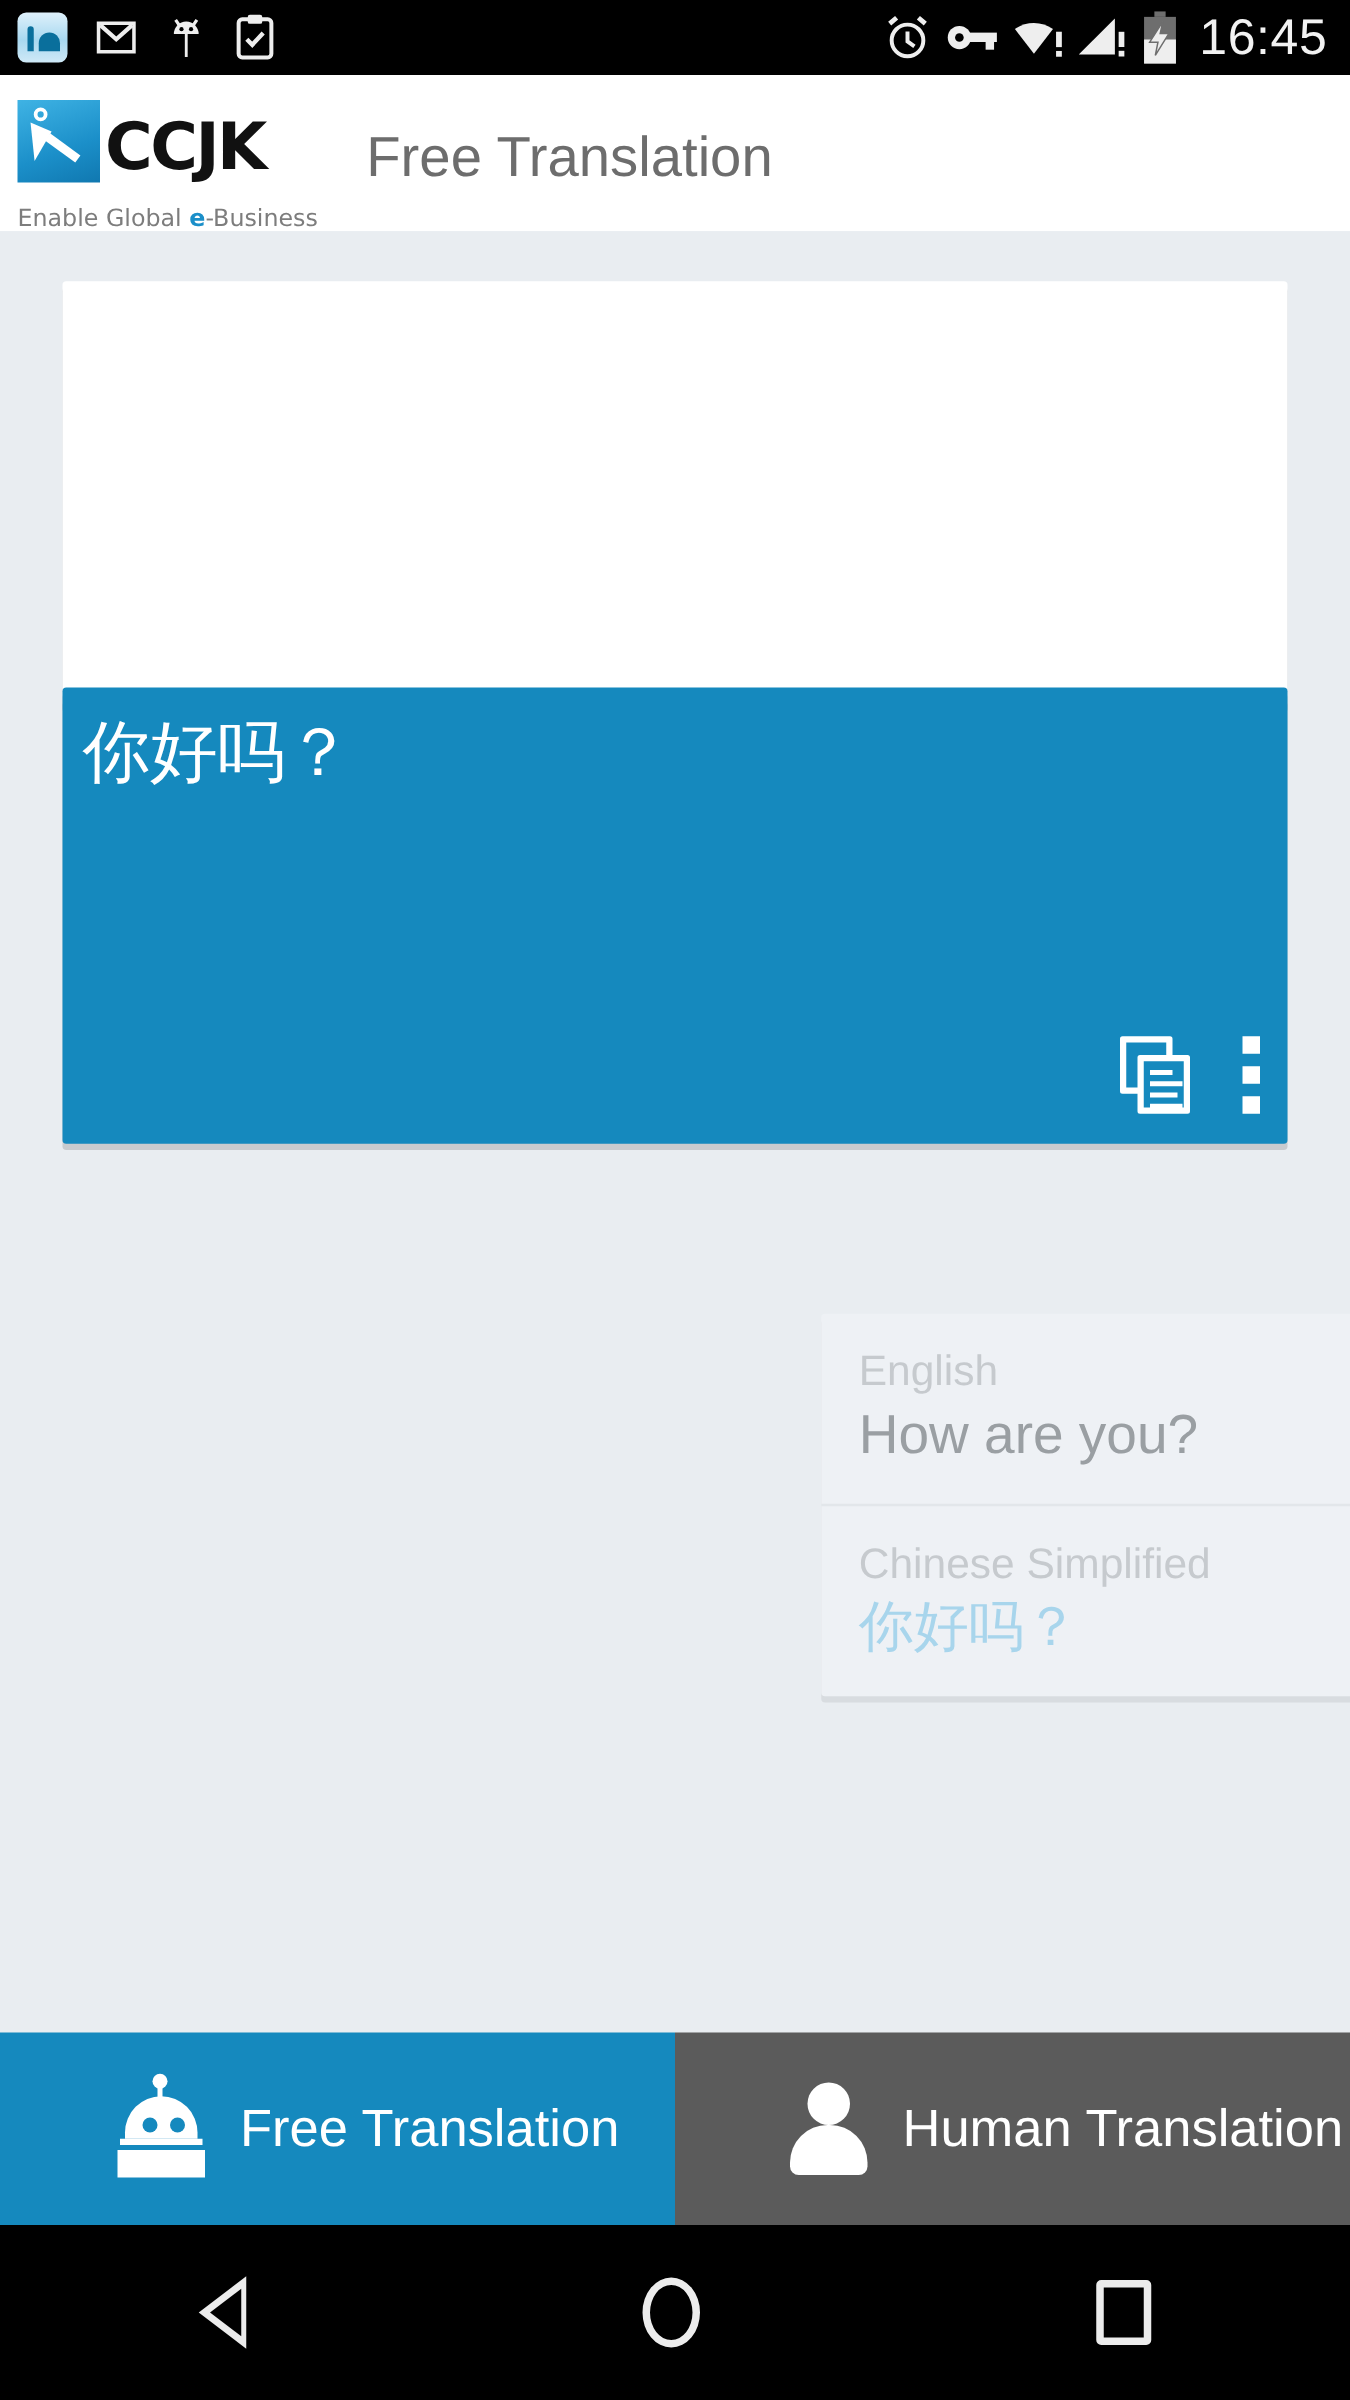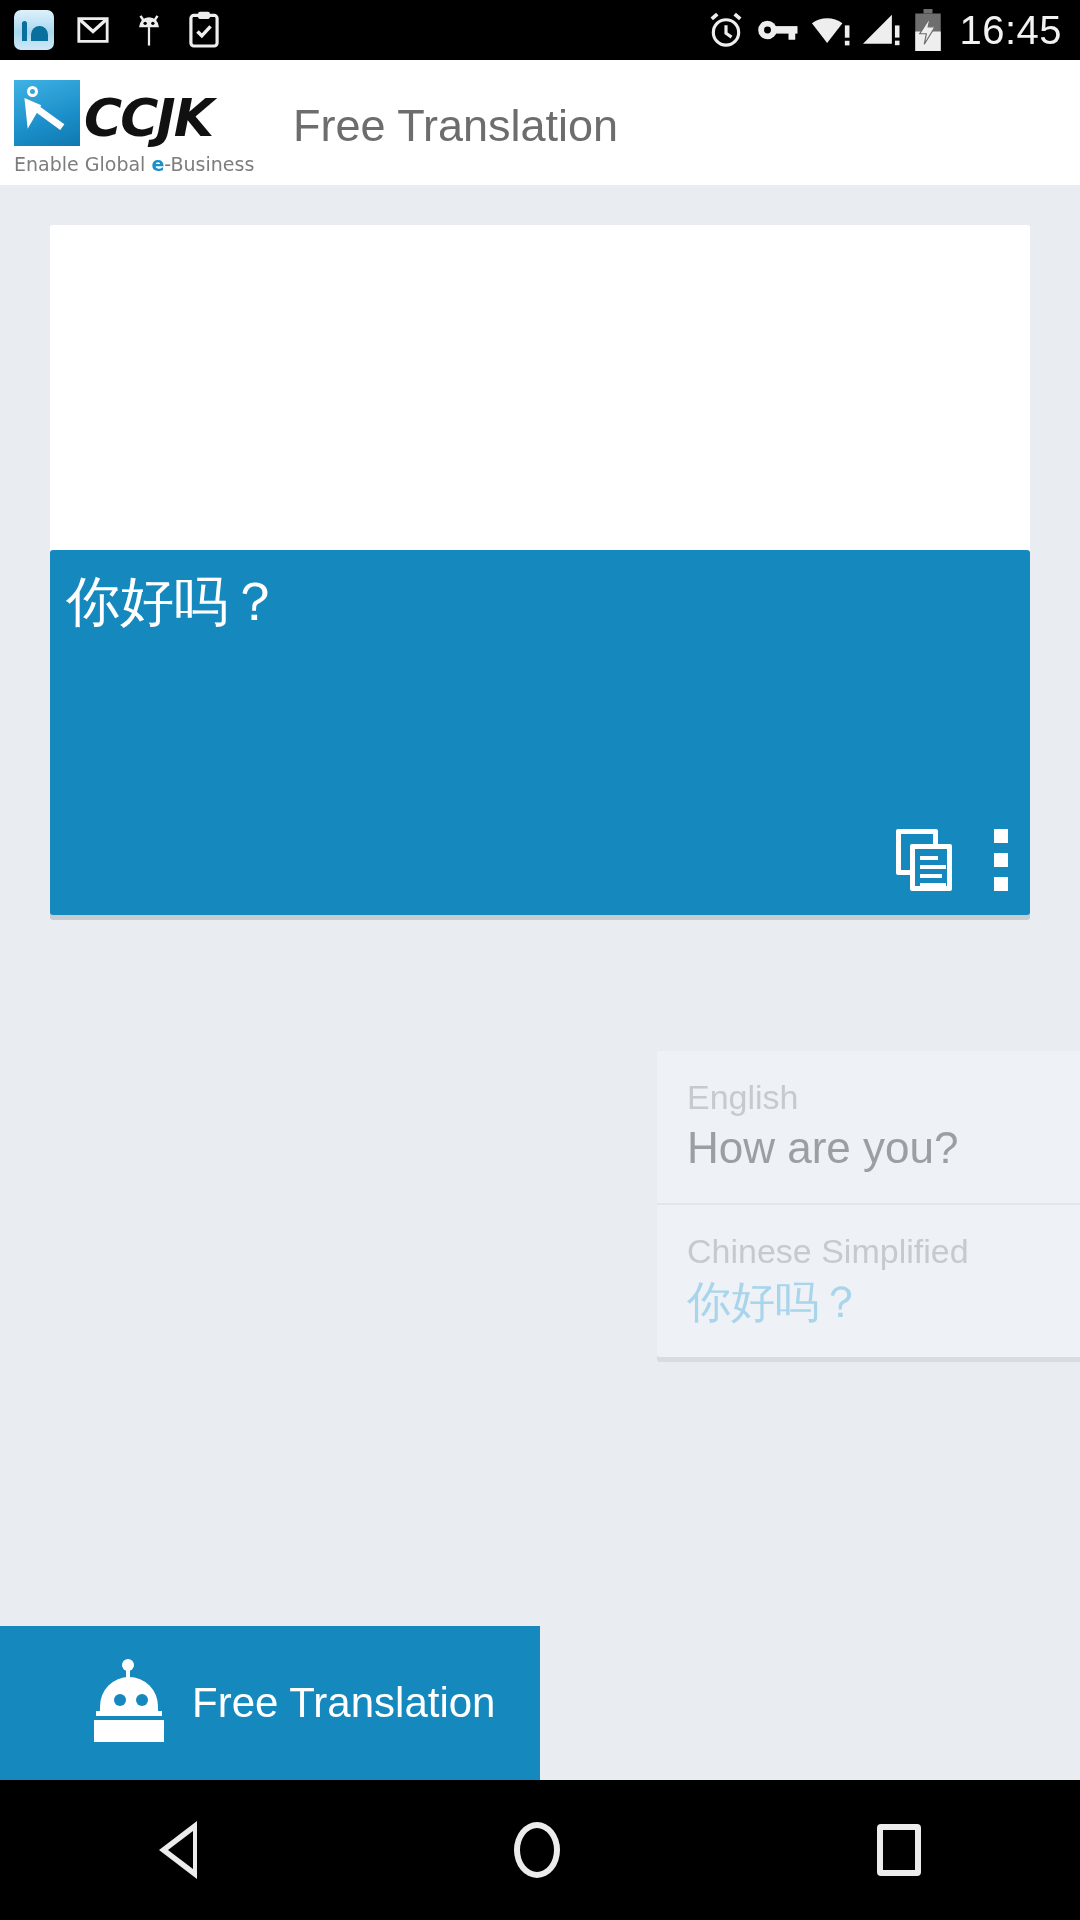--- a/index.html
+++ b/index.html
@@ -103,24 +103,23 @@
     border-radius: 50%;
   }
   .logo-text {
     font-size: 52px;
     font-weight: bold;
     color: #111;
     letter-spacing: -2px;
     line-height: 56px;
     margin-left: 4px;
     font-family: "DejaVu Sans", sans-serif;
-    font-style: italic;
   }
   .logo-tag {
-    margin-top: 7px;
+    margin-top: 18px;
     font-size: 19px;
     color: #7d7d7d;
     letter-spacing: 0px;
     font-family: "DejaVu Sans", sans-serif;
   }
   .logo-tag .e { color: #1b8fc9; font-weight: bold; }
   .appbar-title {
     position: absolute;
     left: 293px; top: 40px;
     font-size: 45px;
@@ -432,20 +431,27 @@
         <span class="antdot"></span>
           <span class="ant"></span>
           <span class="head"></span>
         <span class="eye l"></span>
           <span class="eye r"></span>
         <span class="neck"></span>
           <span class="body"></span>
       </span>
       <span class="tab-label">Free Translation</span>
     </div>
+    <div class="tab human">
+      <span class="person-icon">
+        <span class="phead"></span>
+          <span class="pbody"></span>
+      </span>
+      <span class="tab-label">Human Translation</span>
+    </div>
   </div>
 
   <div class="navbar">
     <span class="nav-back"></span>
     <span class="nav-home"></span>
     <span class="nav-recent"></span>
   </div>
 
 </div>
 

